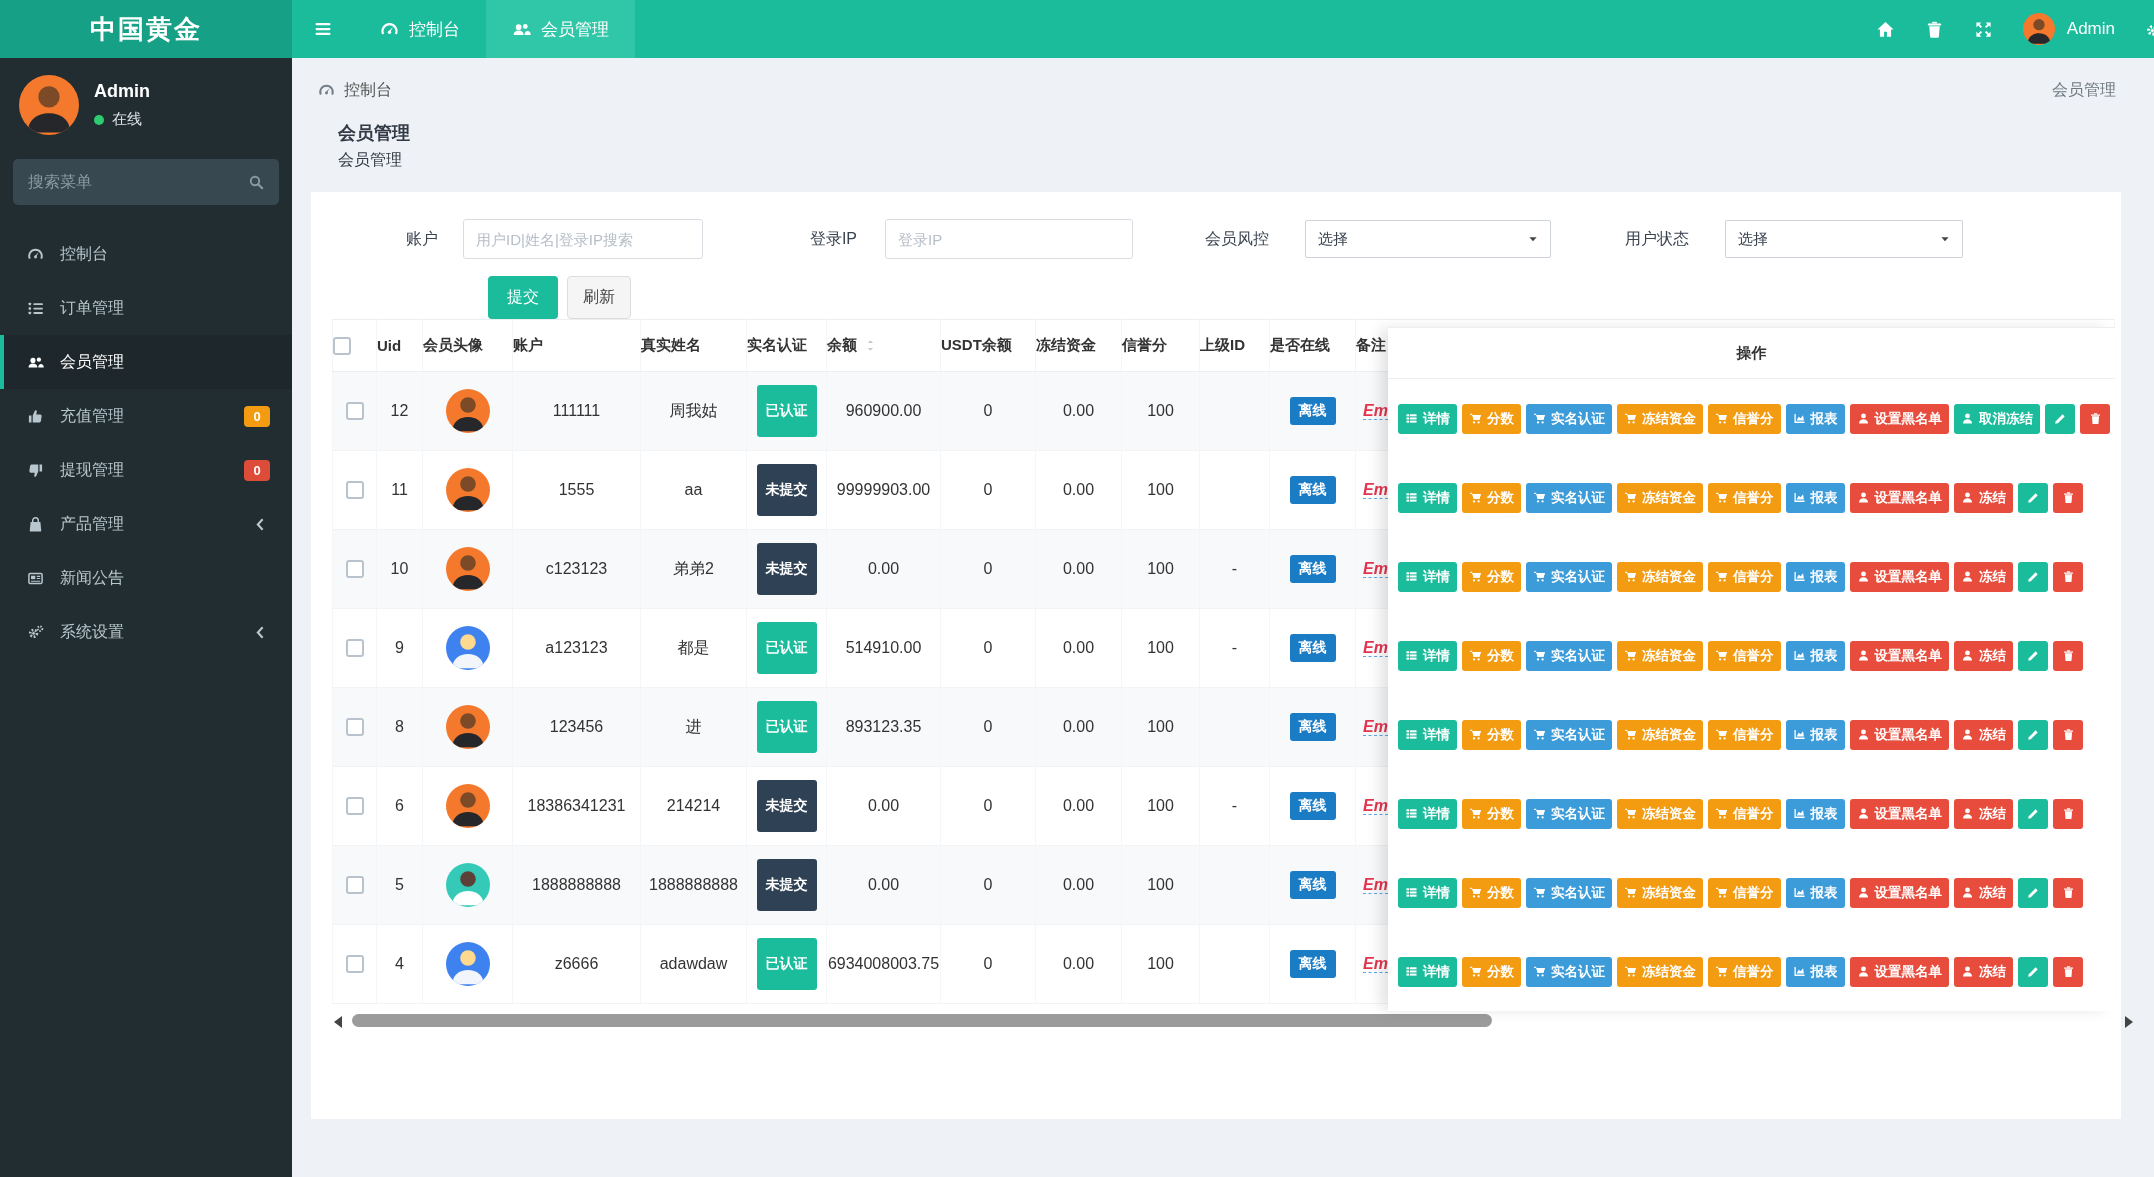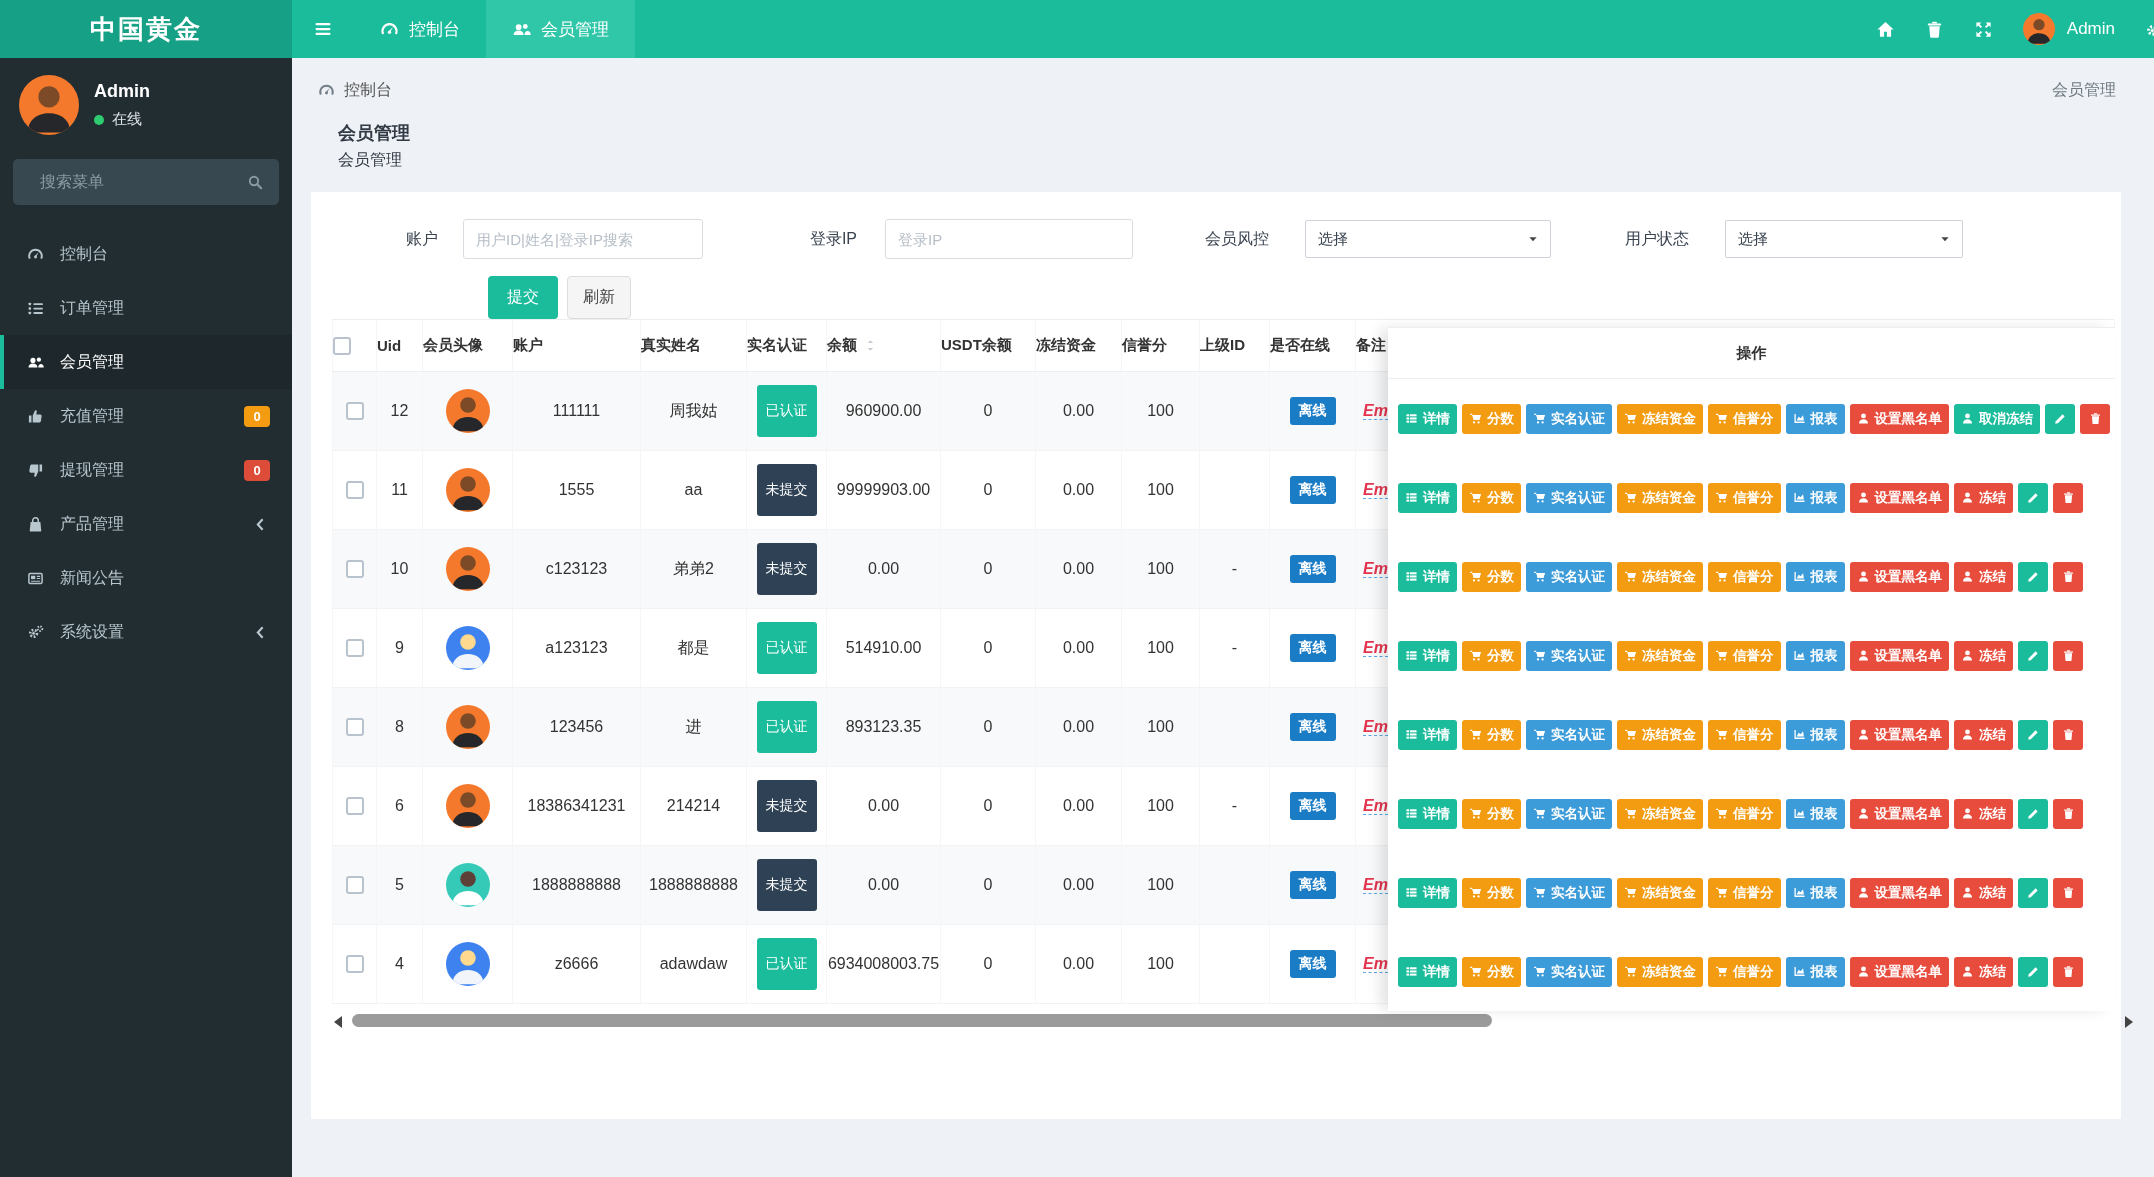--- a/index.html
+++ b/index.html
@@ -21,21 +21,21 @@
   .nav-user { display:flex; align-items:center; gap:12px; font-size:17px; }
   .nav-right .clip { margin-right:-12px; }
 
   
   .sidebar { position:absolute; top:58px; left:0; width:292px; bottom:0; background:#222d32; z-index:20; }
   .user-panel { display:flex; gap:15px; padding:17px 16px 12px 19px; }
   .user-meta { padding-top:6px; }
   .user-name { color:#fff; font-size:18px; font-weight:bold; margin-bottom:8px; }
   .user-status { color:#dfe6e9; font-size:15px; display:flex; align-items:center; gap:8px; }
   .dot { width:10px; height:10px; border-radius:50%; background:#2ecc71; display:inline-block; }
-  .side-search { margin:12px 13px 0 13px; height:46px; background:#374850; border-radius:5px; display:flex; align-items:center; padding:0 27px; }
+  .side-search { margin:12px 13px 0 13px; height:46px; background:#374850; border-radius:5px; display:flex; align-items:center; padding:0 15px; }
   .side-search input { flex:1; background:transparent; border:none; outline:none; color:#b0bec5; font-size:16px; font-family:inherit; }
   .side-search input::placeholder { color:#8a9ba5; }
   .side-search .icon { color:#8a9ba5; font-size:16px; cursor:pointer; }
   #side-menu { margin-top:22px; }
   .menu-item { height:54px; display:flex; align-items:center; gap:15px; padding:0 22px 0 25px; color:#b8c7ce; font-size:16px; cursor:pointer; }
   .menu-item .icon { font-size:17px; width:20px; justify-content:center; }
   .menu-item.active { background:#1e282c; color:#fff; box-shadow: inset 4px 0 0 #1abc9c; }
   .menu-badge { margin-left:auto; min-width:26px; text-align:center; padding:3px 7px; border-radius:4px; color:#fff; font-size:13px; font-weight:bold; }
   .menu-chevron { margin-left:auto; font-size:13px; color:#b8c7ce; }
 
@@ -74,21 +74,21 @@
   table { width:100%; border-collapse:collapse; table-layout:fixed; }
   th { height:52px; font-size:15px; font-weight:bold; color:#333;
        border-top:1px solid #eceff2; border-bottom:1px solid #eceff2; border-right:1px solid #f3f5f7; border-left:1px solid #f3f5f7;
        text-align:left; background:#fff; }
   td { height:79px; text-align:center; font-size:16px; color:#333;
        border-bottom:1px solid #f1f3f5; border-right:1px solid #f5f6f8; border-left:1px solid #f5f6f8; background:#fff; }
   tr.striped td { background:#f8f9fa; }
   .sort-wrap { display:inline-flex; align-items:center; gap:7px; }
   .sort-icon { font-size:13px; color:#c3cad1; cursor:pointer; }
   .cb { width:18px; height:18px; border:2px solid #b9c3cd; border-radius:3px; background:#fff; display:inline-block; vertical-align:middle; cursor:pointer; }
-  .badge-verify { display:inline-block; padding:17px 9px; border-radius:3px; color:#fff; font-size:14px; font-weight:normal; }
+  .badge-verify { display:inline-block; padding:17px 9px; border-radius:3px; color:#fff; font-size:14px; font-weight:bold; }
   .v-yes { background:#1abc9c; }
   .v-no { background:#2f4154; }
   .badge-online { display:inline-block; padding:5px 9px; border-radius:3px; color:#fff; font-size:14px; font-weight:bold; background:#1b7cc6; }
   .remark-cell { text-align:left; padding-left:7px; }
   .remark-link { font-style:italic; font-weight:bold; color:#e4354f; border-bottom:1px dashed #58a6e8; font-size:16px; cursor:pointer; }
 
   .avatar { display:inline-block; border-radius:50%; overflow:hidden; vertical-align:middle; }
   .avatar svg { width:100%; height:100%; display:block; }
   .avatar.orange { background:#f4792c; } .avatar.orange .head{ fill:#7c4a26; } .avatar.orange .body{ fill:#26272b; }
   .avatar.blue   { background:#3e82f0; } .avatar.blue .head{ fill:#ffd98e; } .avatar.blue .body{ fill:#f2f6fb; }

